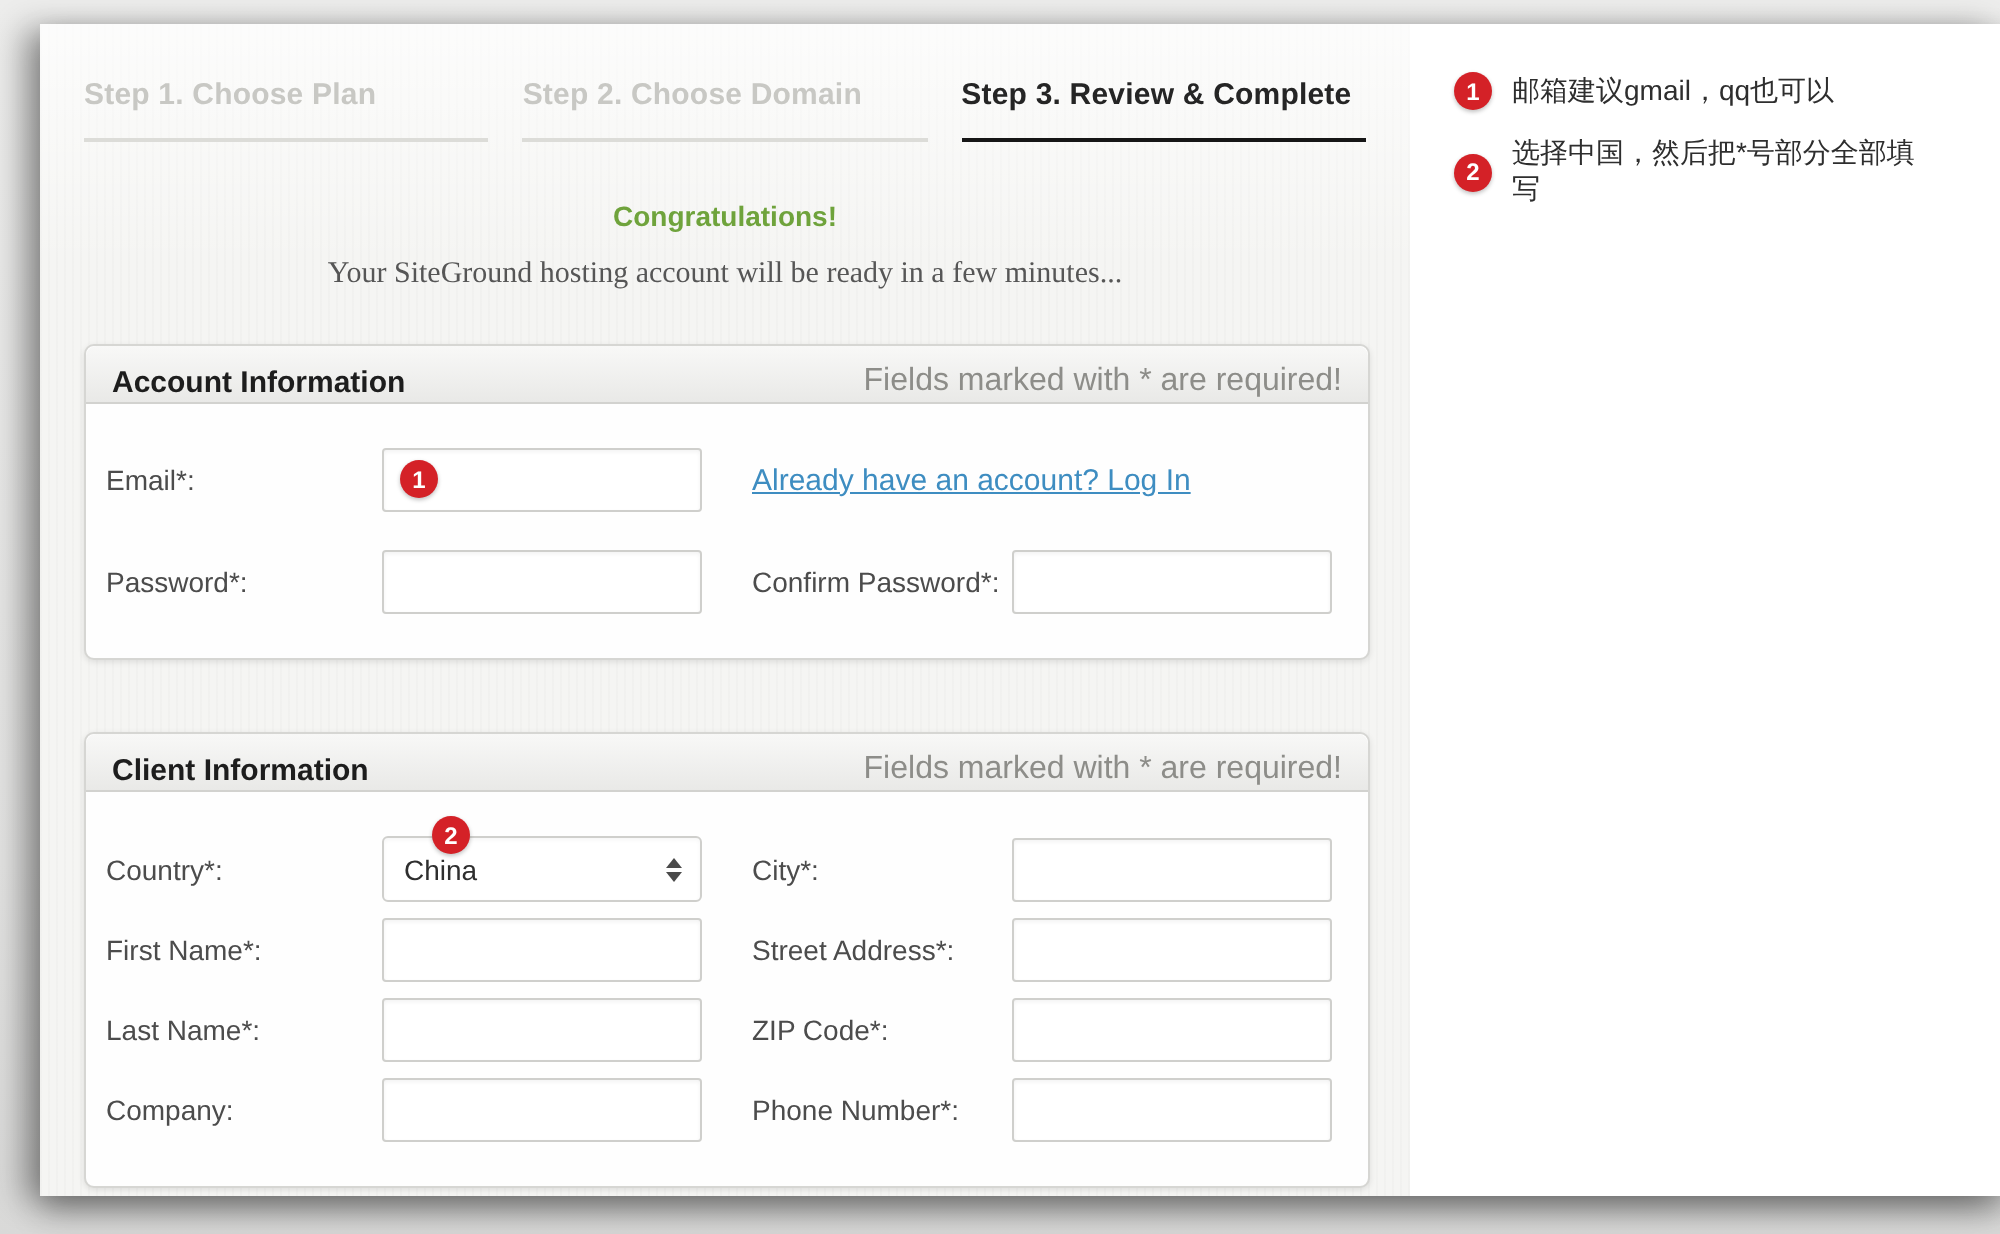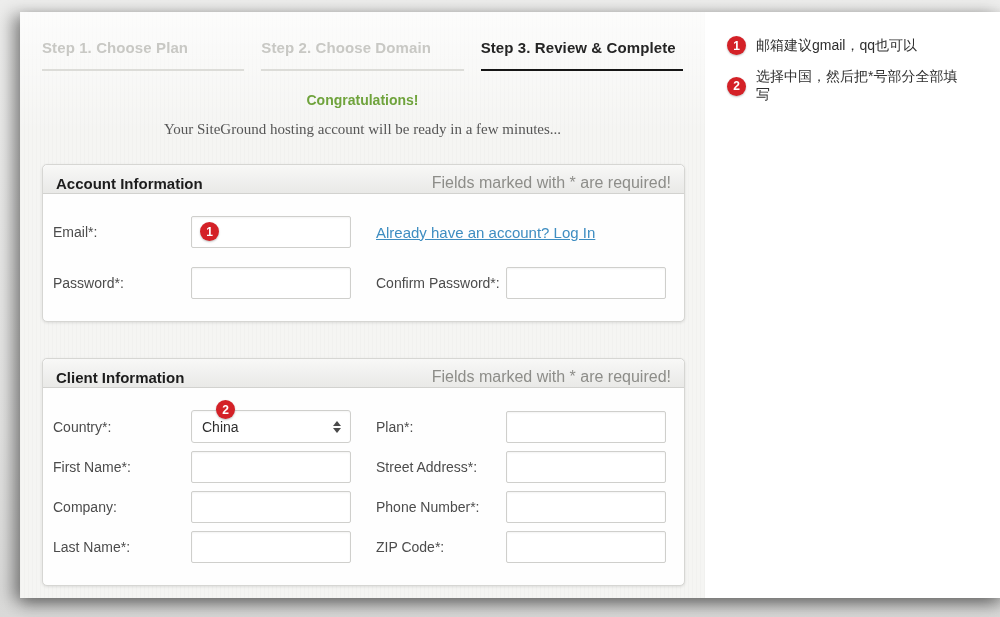--- a/index.html
+++ b/index.html
@@ -19,21 +19,21 @@
     position:absolute; left:0; top:0; width:685px; height:586px;
     background-color:#f5f5f3;
     background-image:
       linear-gradient(180deg, rgba(255,255,255,0.75) 0%, rgba(255,255,255,0) 120px),
       repeating-linear-gradient(90deg, rgba(0,0,0,0.015) 0 1px, rgba(0,0,0,0) 1px 4px);
   }
   .steps { display:flex; gap:17px; padding:27px 22px 0 22px; }
   .step { flex:1; font-size:15px; font-weight:bold; padding-bottom:13px; letter-spacing:0.1px; }
   .step.inactive { color:#c8c8c4; border-bottom:2px solid #dcdcd8; }
   .step.active   { color:#252525; border-bottom:2px solid #161616; }
-  .congrats { margin-top:21px; text-align:center; font-size:14px; font-weight:bold; color:#6fa33c; }
+  .congrats { margin-top:29px; text-align:center; font-size:14px; font-weight:bold; color:#6fa33c; }
   .congrats-sub { margin-top:13px; text-align:center; font-size:15px; color:#565656;font-family:Liberation Serif, serif; }
 
   .panel {
     width:643px; margin-left:22px; background:#fefefe;
     border:1px solid #d6d6d3; border-radius:5px;
     box-shadow:0 1px 3px rgba(0,0,0,0.10);
   }
   .panel-account { margin-top:26px; }
   .panel-client  { margin-top:36px; }
   .panel-header {
@@ -141,39 +141,39 @@
         <div class="form-row">
           <div class="field-label">Country*:</div>
           <div class="select-box">
             <span class="select-value">China</span>
             <span class="stepper">
                 <span class="tri-up"></span>
                 <span class="tri-down"></span>
               </span>
             <div class="badge badge-over-select">2</div>
           </div>
-          <div class="field-label right">Plan*:</div>
+          <div class="field-label right">City*:</div>
           <input class="text-input" type="text" style="">
         </div>
         <div class="form-row">
           <div class="field-label">First Name*:</div>
           <input class="text-input" type="text" style="">
           <div class="field-label right">Street Address*:</div>
           <input class="text-input" type="text" style="">
         </div>
         <div class="form-row">
+          <div class="field-label">Last Name*:</div>
+          <input class="text-input" type="text" style="">
+          <div class="field-label right">ZIP Code*:</div>
+          <input class="text-input" type="text" style="">
+        </div>
+        <div class="form-row">
           <div class="field-label">Company:</div>
           <input class="text-input" type="text" style="">
           <div class="field-label right">Phone Number*:</div>
-          <input class="text-input" type="text" style="">
-        </div>
-        <div class="form-row">
-          <div class="field-label">Last Name*:</div>
-          <input class="text-input" type="text" style="">
-          <div class="field-label right">ZIP Code*:</div>
           <input class="text-input" type="text" style="">
         </div>
       </div>
     </div>
 
   </div>
 
   <div class="notes-area">
     <div class="note-item">
       <div class="badge">1</div>

